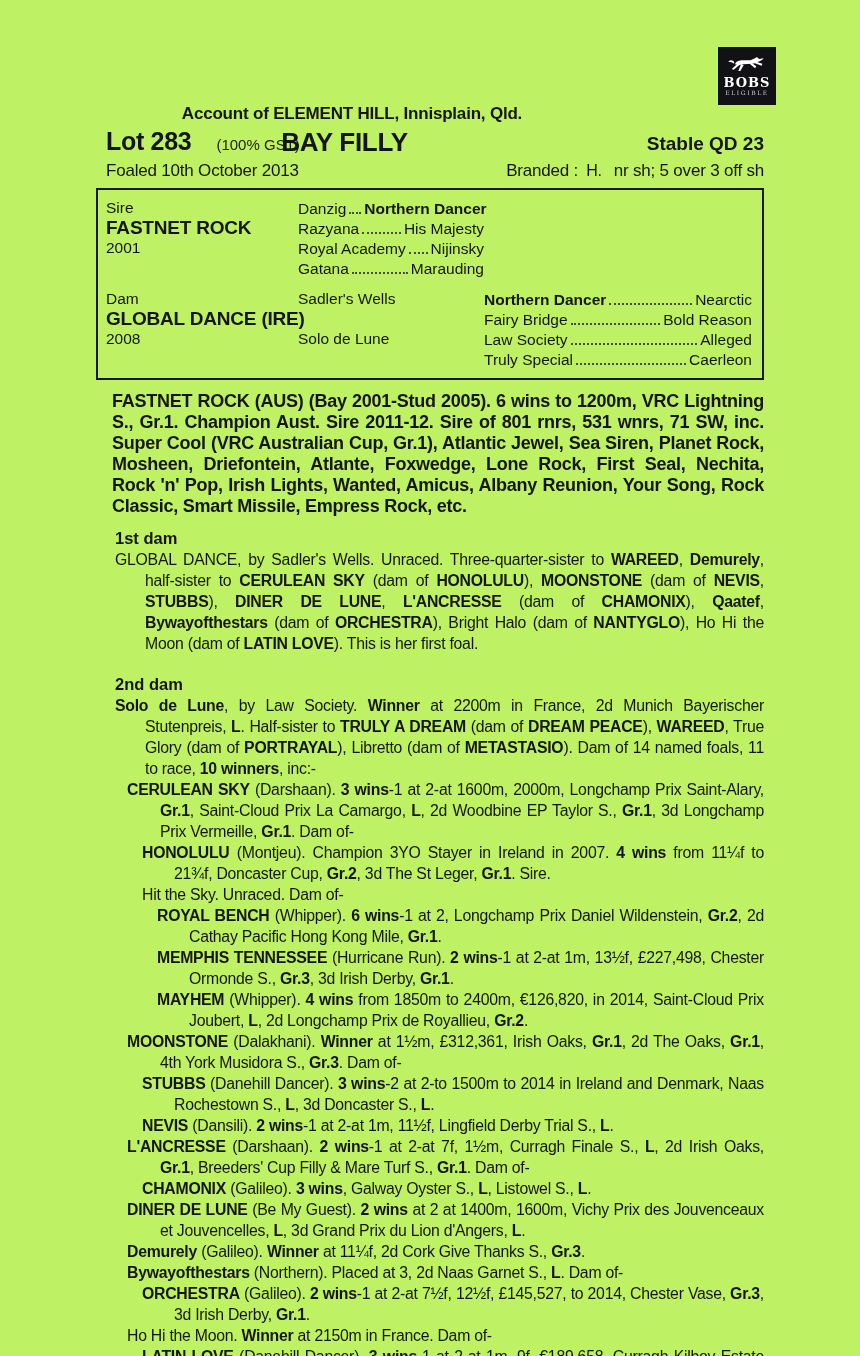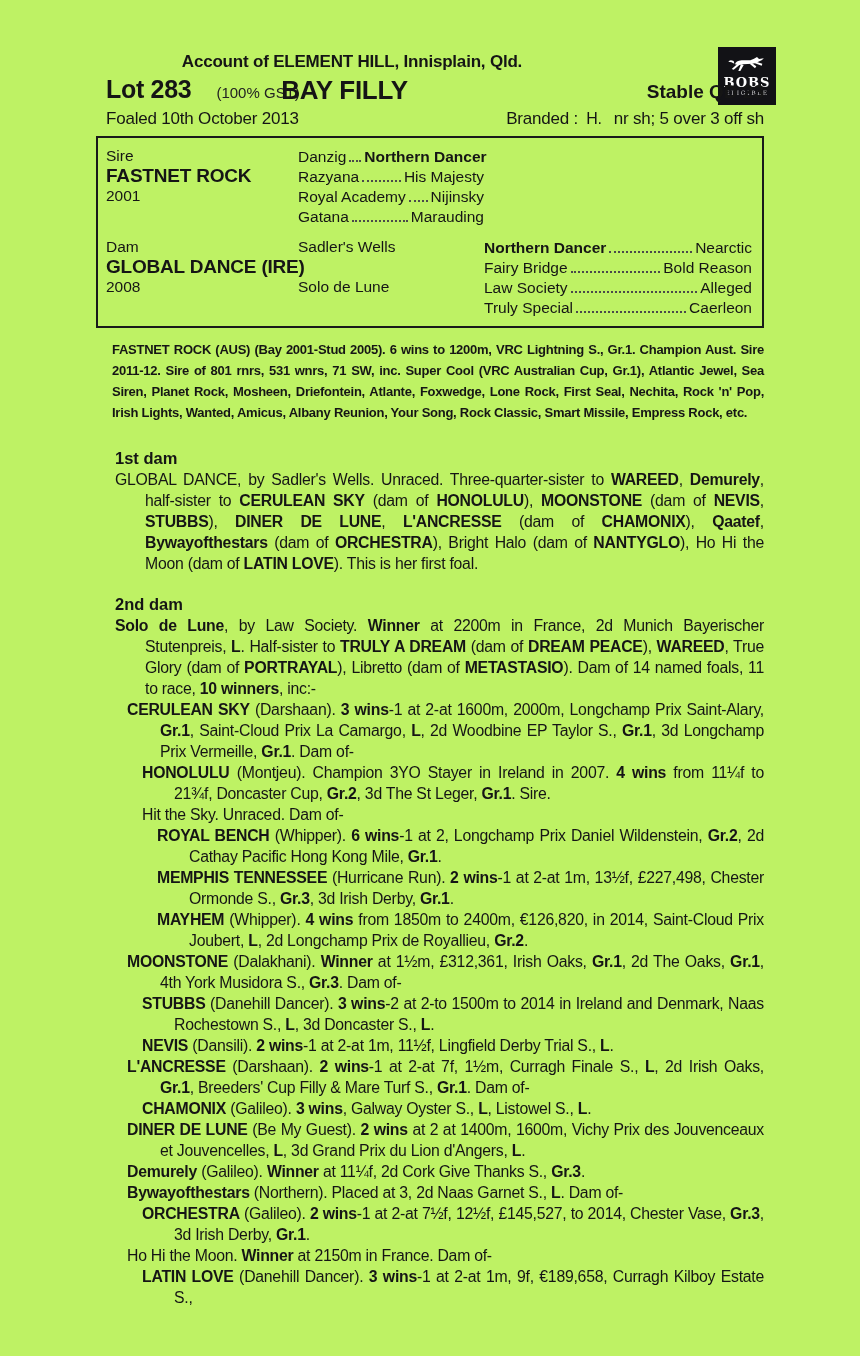--- a/index.html
+++ b/index.html
@@ -10,21 +10,21 @@
   
   .logo{position:absolute;left:718px;top:47px;width:58px;height:58px;background:#121216;
         display:flex;flex-direction:column;align-items:center;justify-content:center;}
   .logo svg{width:46px;height:20px;display:block;}
   .logo-title{color:#fff;font-family:"DejaVu Serif",serif;font-weight:bold;font-size:13px;
         letter-spacing:1px;line-height:13px;margin-top:1px;}
   .logo-sub{color:#cfcfcf;font-family:"DejaVu Serif",serif;font-size:6px;letter-spacing:1.6px;
         line-height:8px;}
 
   
-  .account{padding-top:52px;text-align:center;font-weight:bold;font-size:17px;
+  .account{padding-top:104px;text-align:center;font-weight:bold;font-size:17px;
         margin-right:156px;letter-spacing:-0.2px;}
   .lot-row{position:relative;display:flex;align-items:baseline;margin-top:3px;height:32px;gap:18px;}
   .lot-num{font-weight:bold;font-size:25px;letter-spacing:-0.3px;padding-left:10px;}
   .gst{font-size:15px;margin-left:7px;color:#222;}
   .horse-type{position:absolute;left:0;right:171px;text-align:center;font-weight:bold;
         font-size:26px;letter-spacing:-0.3px;}
   .stable{margin-left:auto;font-weight:bold;font-size:19px;}
   .foaled-row{display:flex;justify-content:space-between;font-size:17px;margin-top:2px;
         padding-left:10px;letter-spacing:-0.2px;}
   .brand-mark{margin:0 12px 0 8px;font-size:16px;}
@@ -33,24 +33,24 @@
   .ped-box{border:2px solid #1a1a1a;margin-top:7px;padding:8px 10px 9px 8px;}
   .ped-half{display:grid;grid-template-columns:192px 186px 1fr;align-items:start;}
   .ped-half.dam{margin-top:11px;}
   .ped-c1 div,.ped-c2 div{line-height:20px;height:20px;font-size:15.5px;white-space:nowrap;}
   .ped-name{font-weight:bold;font-size:19px !important;letter-spacing:-0.2px;}
   .gp-line{display:flex;align-items:flex-end;height:20px;font-size:15.5px;white-space:nowrap;}
   .dots{flex:1;border-bottom:2px dotted #4a4a4a;margin:0 3px 4px 3px;min-width:12px;}
   .b{font-weight:bold;}
 
   
-  .sire-summary{margin:11px 0 0 16px;font-weight:bold;font-size:13px;line-height:21px;
+  .sire-summary{margin:11px 0 0 16px;font-weight:bold;font-size:18px;line-height:21px;
         text-align:justify;letter-spacing:-0.25px;}
   .dam-heading{font-weight:bold;font-size:16.5px;line-height:21px;margin:20px 0 0 19px;}
-  .dam-heading.first{margin-top:25px;}
+  .dam-heading.first{margin-top:11px;}
   p.entry{margin:0;font-size:15.8px;line-height:21px;text-align:justify;letter-spacing:-0.25px;}
   p.i0{padding-left:49px;text-indent:-30px;}
   p.i1{padding-left:64px;text-indent:-33px;}
   p.i2{padding-left:78px;text-indent:-32px;}
   p.i3{padding-left:93px;text-indent:-32px;}
 </style>
 </head>
 <body>
 
 <div class="page">

